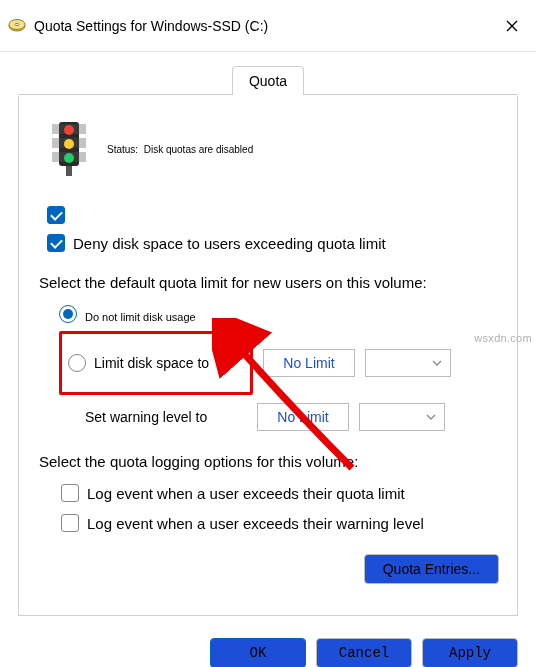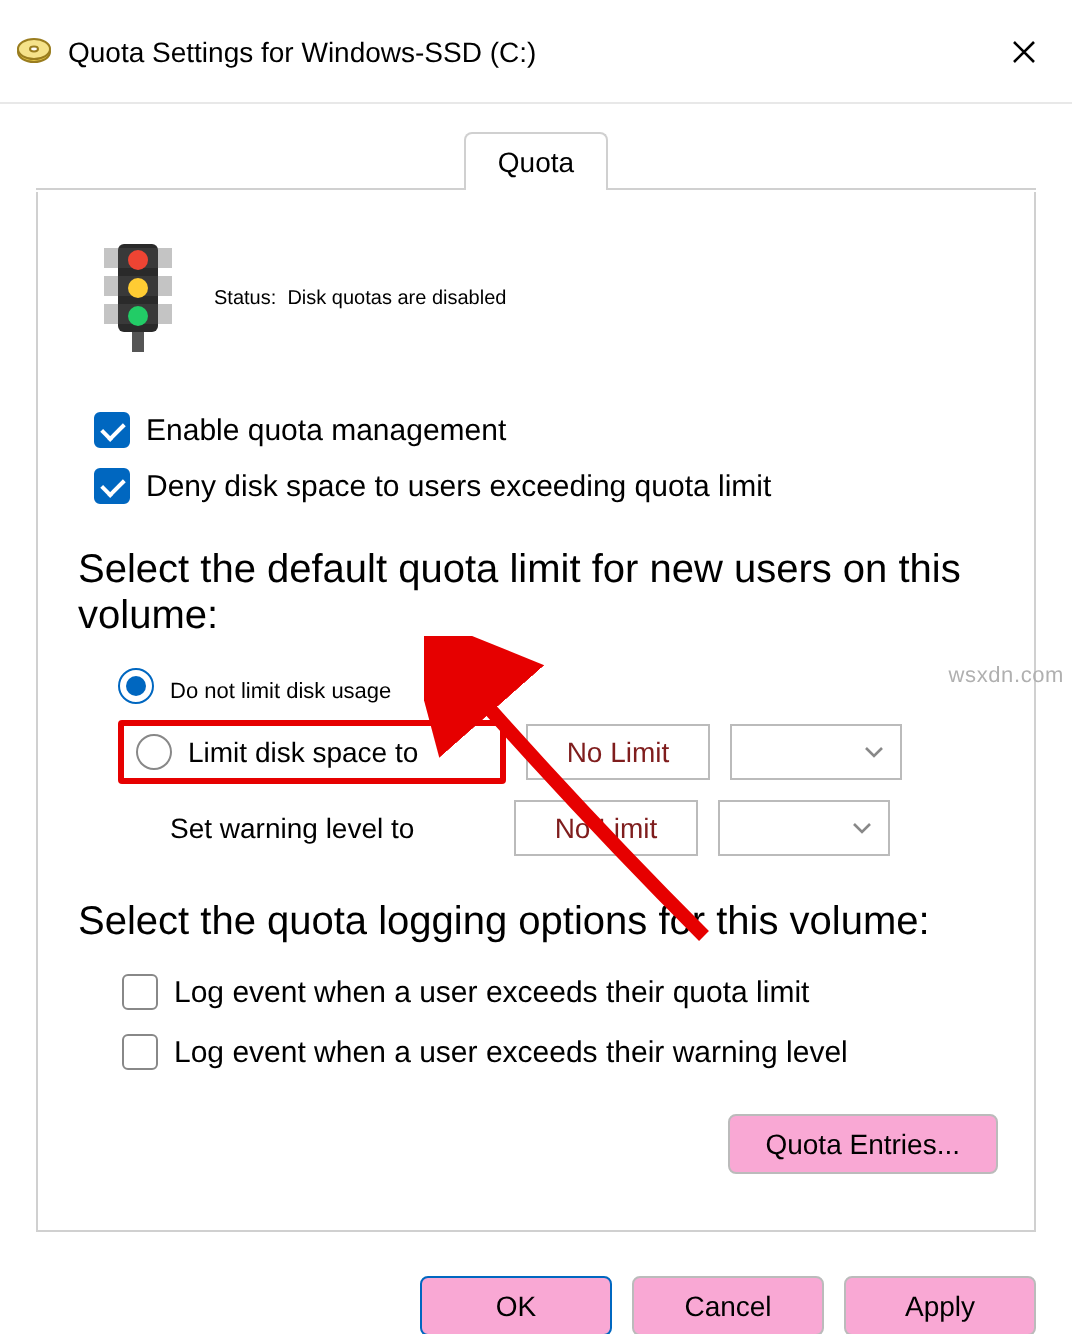--- a/index.html
+++ b/index.html
@@ -17,42 +17,42 @@
 
     .status-row { display: flex; align-items: center; gap: 18px; margin-left: 12px; margin-bottom: 28px; }
     .traffic { width: 40px; height: 58px; }
     .status-label { font-size: 10px; }
 
     .check-row { display: flex; align-items: center; gap: 8px; margin-left: 10px; margin-bottom: 10px; font-size: 15px; }
     .checkbox { width: 18px; height: 18px; border: 1px solid #888; border-radius: 3px; display: inline-flex; align-items: center; justify-content: center; cursor: pointer; }
     .checkbox.checked { background: #0067c0; border-color: #0067c0; }
     .checkbox.checked::after { content: ""; width: 5px; height: 9px; border: solid #fff; border-width: 0 2px 2px 0; transform: rotate(45deg); margin-top: -2px; }
 
-    .section-text { margin: 22px 0 14px 2px; font-size: 20px; }
+    .section-text { margin: 22px 0 14px 2px; font-size: 15px; }
 
     .radio-row { display: flex; align-items: flex-end; gap: 8px; margin-left: 22px; margin-bottom: 8px; font-size: 11px; }
     .radio { width: 18px; height: 18px; border: 1px solid #888; border-radius: 50%; display: inline-flex; align-items: center; justify-content: center; cursor: pointer; }
     .radio.selected { border-color: #0067c0; }
     .radio.selected::after { content: ""; width: 10px; height: 10px; background: #0067c0; border-radius: 50%; }
 
-    .highlighted { border: 3px solid #e60000; padding: 4px 6px; border-radius: 2px; display: inline-flex; align-items: center; gap: 8px; }
+    .highlighted { border: 3px solid #e60000; padding: 20px 6px; border-radius: 2px; display: inline-flex; align-items: center; gap: 8px; }
 
     .limit-row { display: flex; align-items: center; gap: 10px; margin-left: 22px; margin-bottom: 8px; }
-    .num-input { width: 92px; height: 28px; border: 1px solid #bbb; background: #fff; text-align: center; color: #7f1d1d; font-size: 14px; }
+    .num-input { width: 92px; height: 28px; border: 1px solid #bbb; background: #fff; text-align: center; color: #1d4ed8; font-size: 14px; }
     .unit-select { width: 86px; height: 28px; border: 1px solid #bbb; background: #fff; display: inline-flex; align-items: center; justify-content: flex-end; padding: 0 8px; color: #888; cursor: pointer; }
     .label-text { font-size: 14px; min-width: 168px; text-align: right; display: inline-block; }
 
     .log-row { display: flex; align-items: center; gap: 8px; margin-left: 24px; margin-bottom: 12px; font-size: 15px; }
 
     .entries-row { display: flex; justify-content: flex-end; margin-top: 22px; }
-    .btn { height: 30px; padding: 0 18px; border: 1px solid #bbb; border-radius: 4px; background: #f9a8d4; cursor: pointer; font-size: 14px; display: inline-flex; align-items: center; justify-content: center; }
+    .btn { height: 30px; padding: 0 18px; border: 1px solid #bbb; border-radius: 4px; background: #1d4ed8; cursor: pointer; font-size: 14px; display: inline-flex; align-items: center; justify-content: center; }
     .btn.primary { border: 1.5px solid #0067c0; }
 
     .footer { display: flex; justify-content: flex-end; gap: 10px; padding: 12px 18px 14px; }
-    .footer .btn { min-width: 96px; }
+    .footer .btn { min-width: 96px; font-family: Liberation Mono, monospace; }
 
     .watermark { font-size: 11px; color: #b0b0b0; position: fixed; right: 4px; top: 332px; transform: none; letter-spacing: 0.3px; }
 
     .arrow { position: absolute; pointer-events: none; }
   </style>
 </head>
 <body>
 
 <div class="titlebar">
   <span class="title-icon">
@@ -89,21 +89,20 @@
           <rect x="17" y="46" width="6" height="10" fill="#555"></rect>
         </svg>
       </span>
       <span class="status-label">
         <span>Status:</span>&nbsp;&nbsp;<span>Disk quotas are disabled</span>
       </span>
     </div>
 
     <div class="check-row">
       <span class="checkbox checked"></span>
-      <span>Enable quota management</span>
     </div>
     <div class="check-row">
       <span class="checkbox checked"></span>
       <span>Deny disk space to users exceeding quota limit</span>
     </div>
 
     <div class="section-text">Select the default quota limit for new users on this volume:</div>
 
     <div class="radio-row">
       <span class="radio selected"></span>

